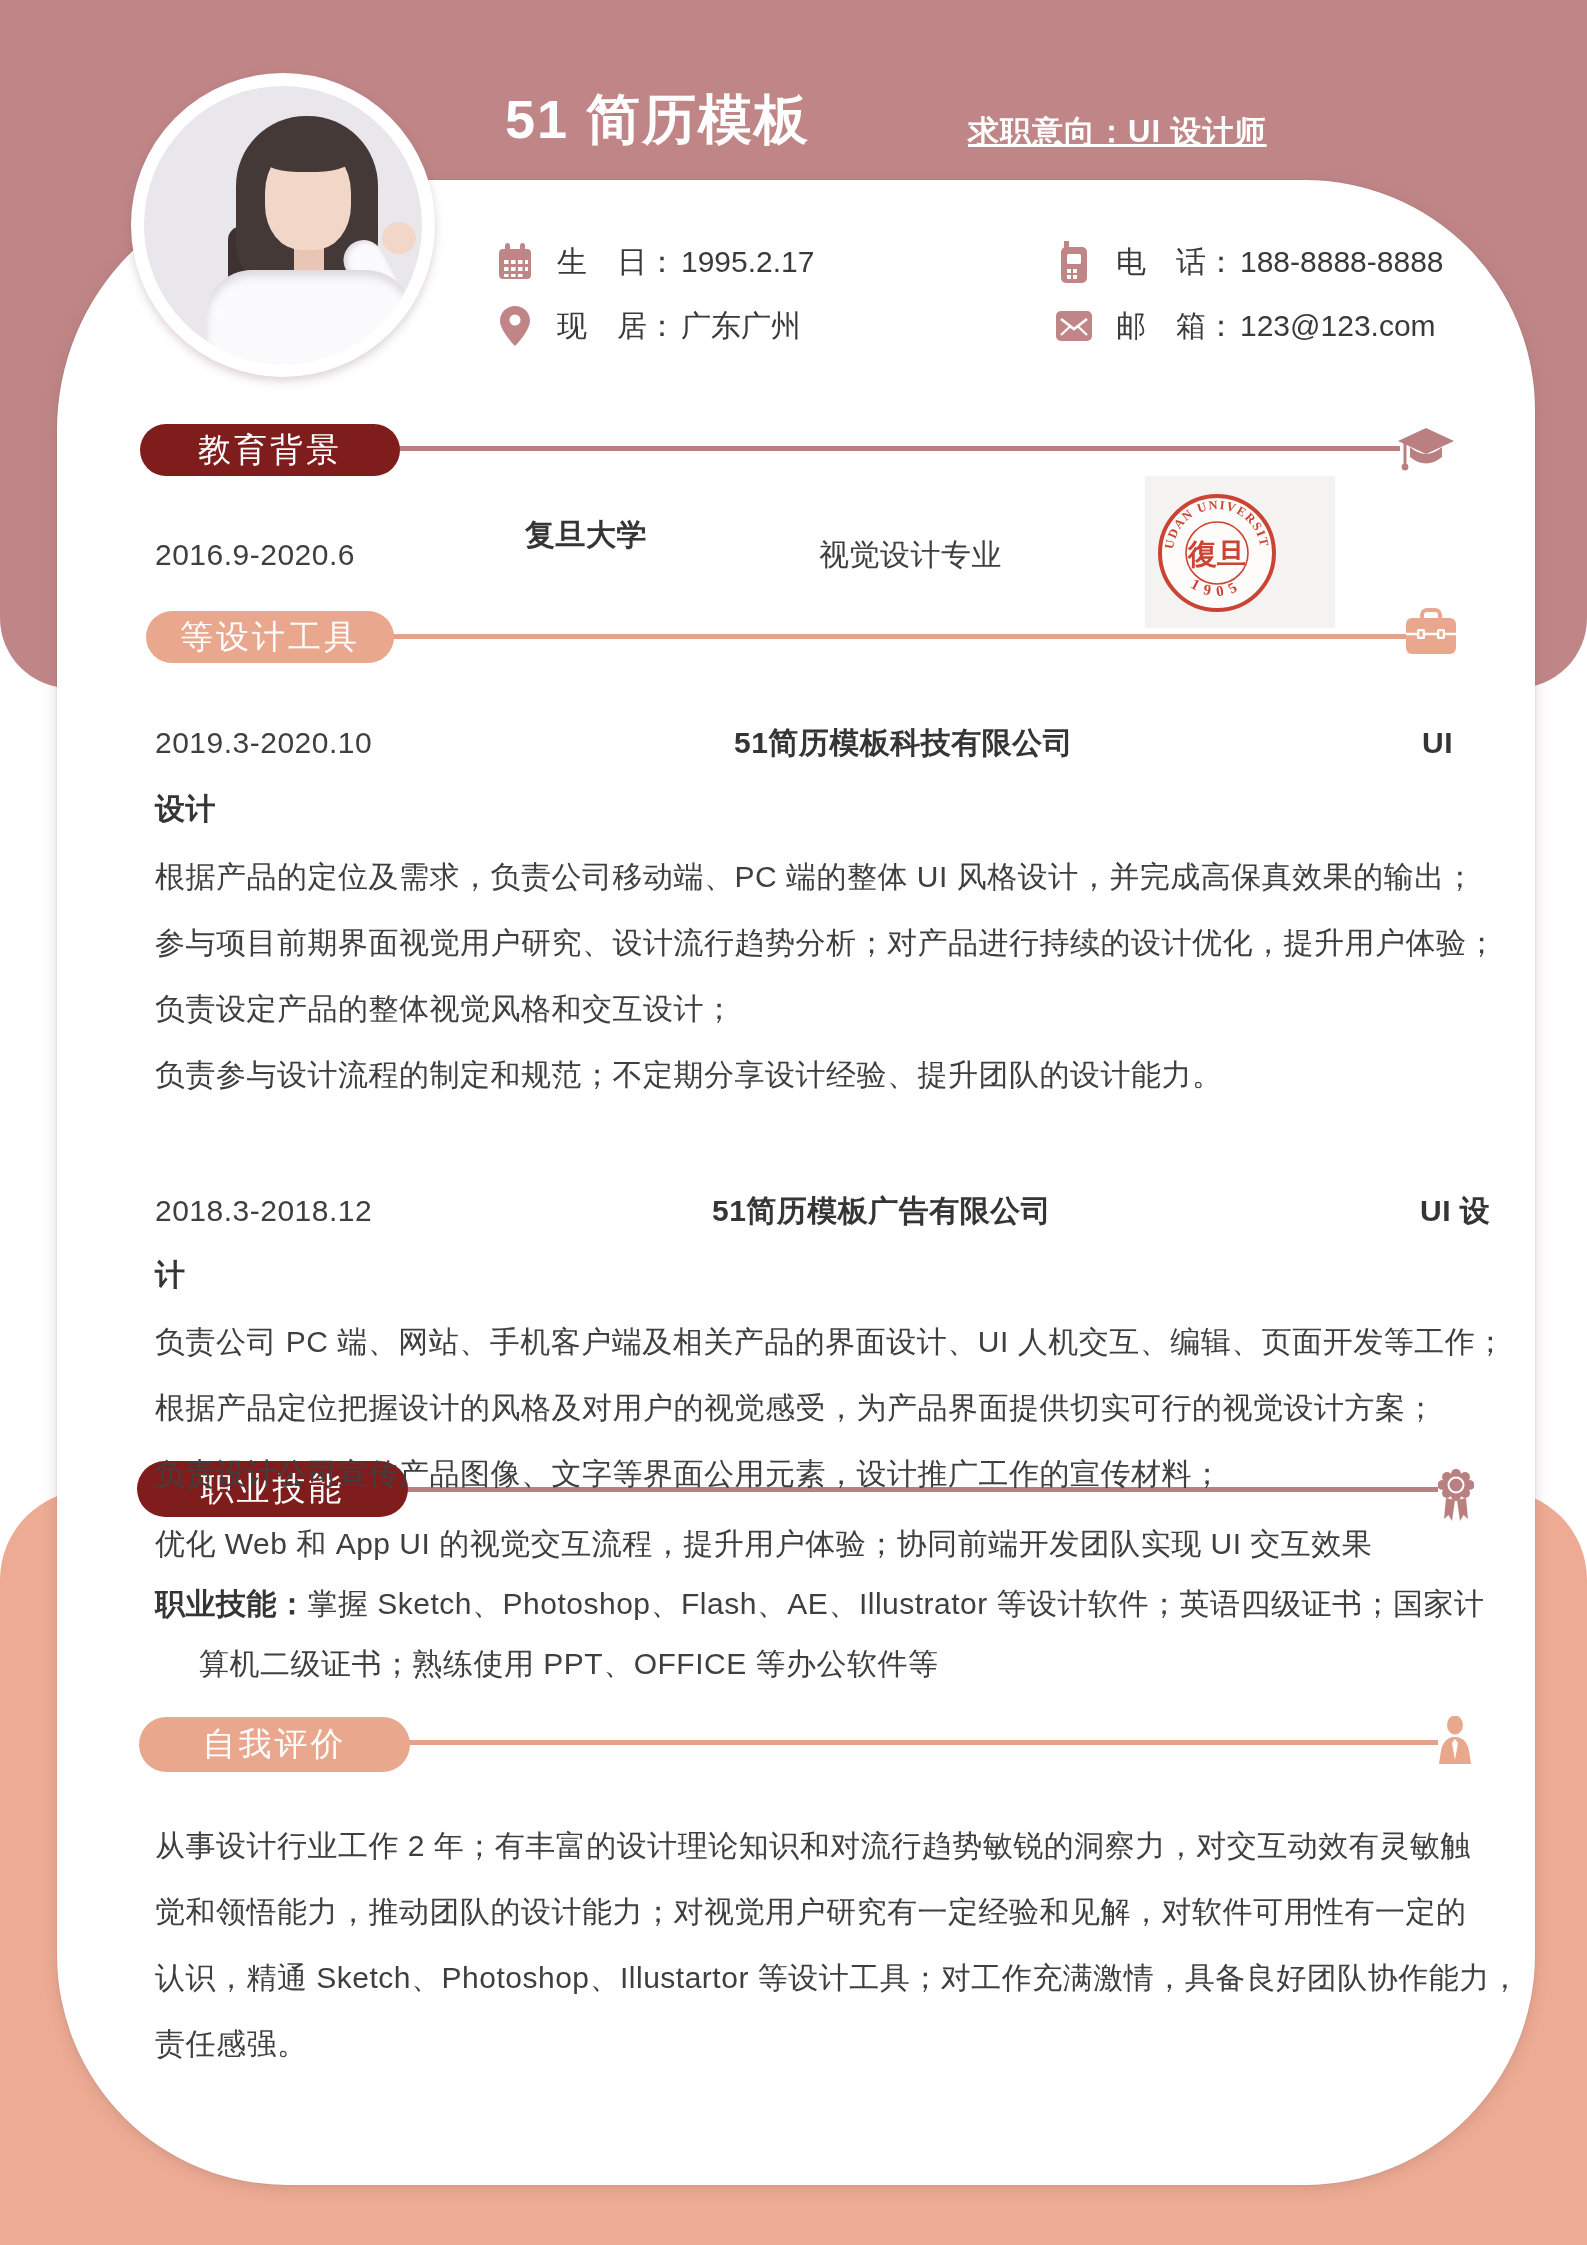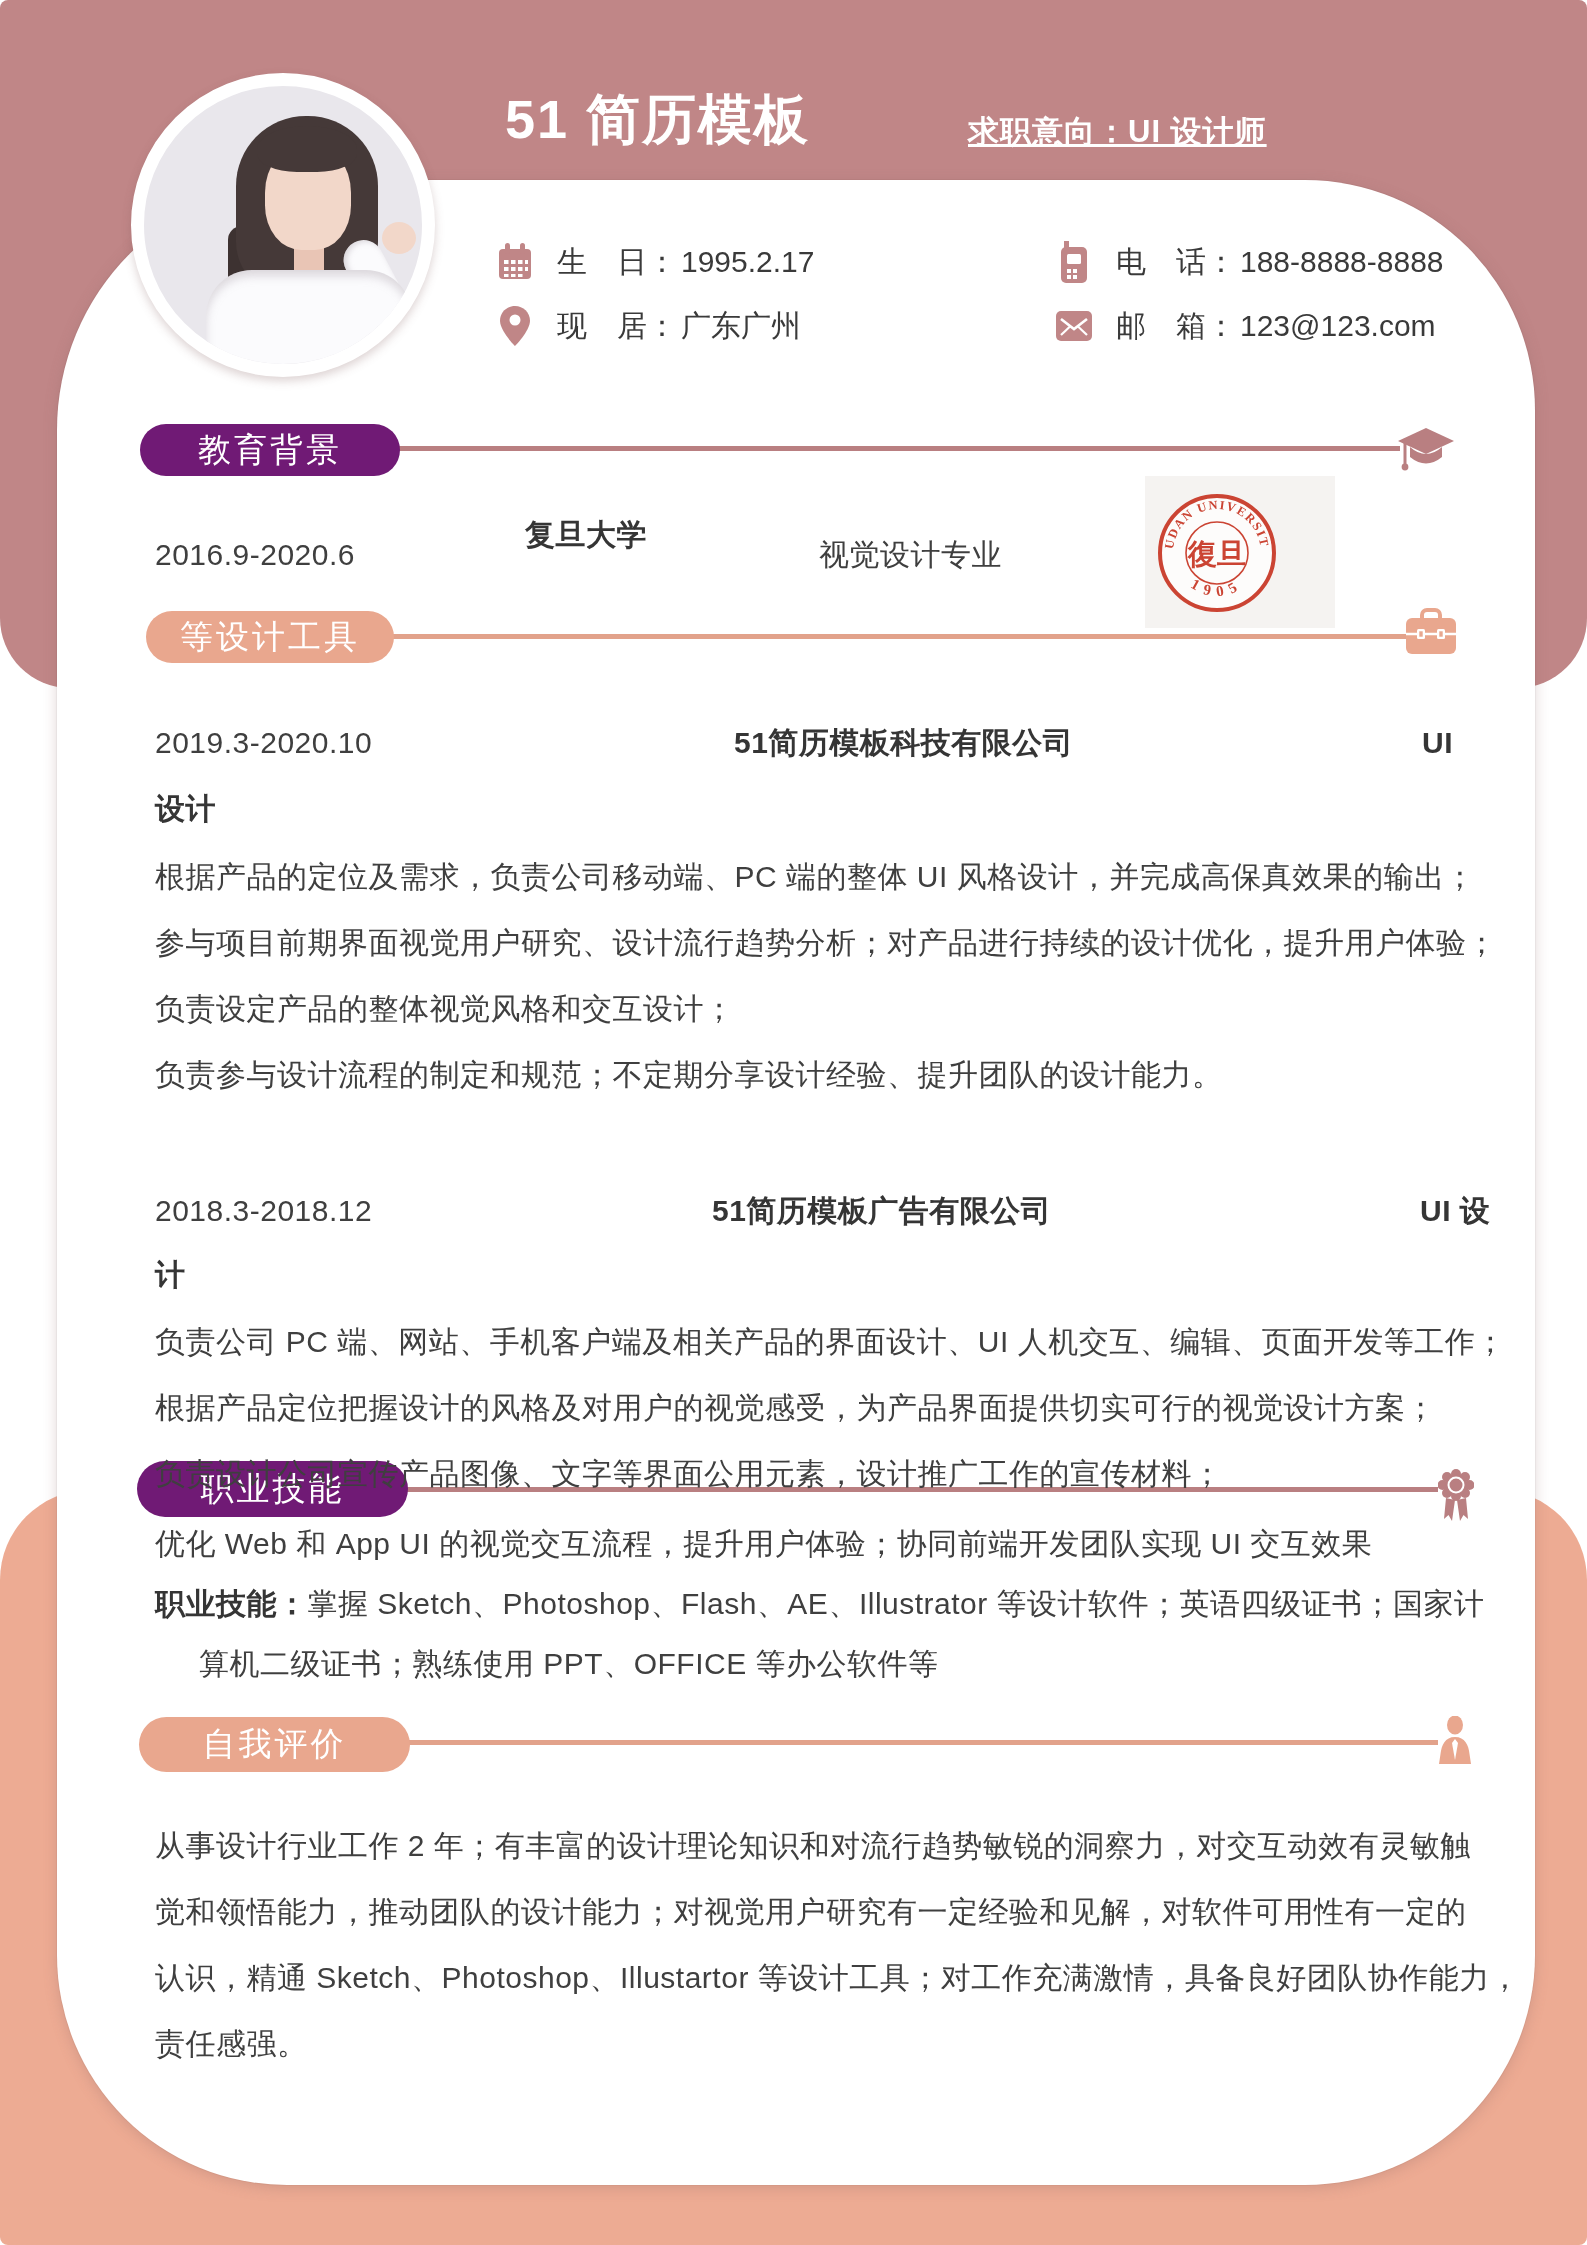--- a/index.html
+++ b/index.html
@@ -1,18 +1,18 @@
 <!DOCTYPE html>
 <html><head>
 <meta charset="utf-8">
 <style>
   html,body{margin:0;padding:0;background:#ffffff;}
   .page{
     position:relative;width:1587px;height:2245px;overflow:hidden;background:#ffffff;
-    font-family:"Liberation Sans",sans-serif;color:#3f3f3f;border-radius:8px;
+    font-family:"Liberation Sans",sans-serif;color:#3f3f3f;
   }
   
   .bg-top{position:absolute;left:0;top:0;width:1587px;height:688px;background:#c08687;border-radius:0 0 70px 70px;}
   .bg-bottom{position:absolute;left:0;top:1490px;width:1587px;height:755px;background:#edab93;border-radius:90px 90px 0 0;}
   .card{
     position:absolute;left:57px;top:180px;width:1478px;height:2005px;background:#ffffff;
     border-radius:250px 230px 230px 230px;
     box-shadow:0 0 0 1px rgba(0,0,0,.03),0 3px 14px rgba(140,100,100,.28);
   }
   
@@ -32,21 +32,21 @@
   .photo .shirt{position:absolute;left:62px;top:184px;width:206px;height:110px;background:#fbfbfd;border-radius:46px 46px 0 0;box-shadow:inset 0 6px 10px rgba(160,150,160,.35);}
   .photo .arm{position:absolute;left:216px;top:150px;width:40px;height:110px;background:#fbfbfd;border-radius:20px;transform:rotate(-28deg);box-shadow:inset 2px 2px 6px rgba(160,150,160,.4);}
   .photo .hand{position:absolute;left:238px;top:136px;width:34px;height:32px;background:#f2d7c9;border-radius:50%;}
   
   .contact-item{position:absolute;display:flex;align-items:center;height:44px;white-space:nowrap;}
   .contact-item .ci-icon{display:inline-flex;width:36px;justify-content:center;margin-right:24px;}
   .contact-item .ci-label{font-size:30px;color:#3a3a3a;}
   .contact-item .ci-value{font-size:30px;color:#3a3a3a;margin-left:4px;}
   
   .pill{position:absolute;border-radius:28px;color:#ffffff;display:flex;align-items:center;justify-content:center;font-size:33px;letter-spacing:3px;white-space:nowrap;z-index:2;}
-  .pill.mauve{background:#701a75;}
+  .pill.mauve{background:#7f1d1d;}
   .pill.salmon{background:#e9a78e;}
   .rule{position:absolute;height:5px;z-index:1;}
   .rule.mauve{background:#b97f81;}
   .rule.salmon{background:#e2a28b;}
   .sec-icon{position:absolute;z-index:2;}
   
   .t{position:absolute;font-size:30px;line-height:40px;letter-spacing:0.5px;white-space:nowrap;color:#3f3f3f;z-index:3;}
   .t.bold{font-weight:bold;color:#353535;}
   
   .seal{position:absolute;left:1145px;top:476px;width:190px;height:152px;background:#f5f3f1;z-index:2;}

